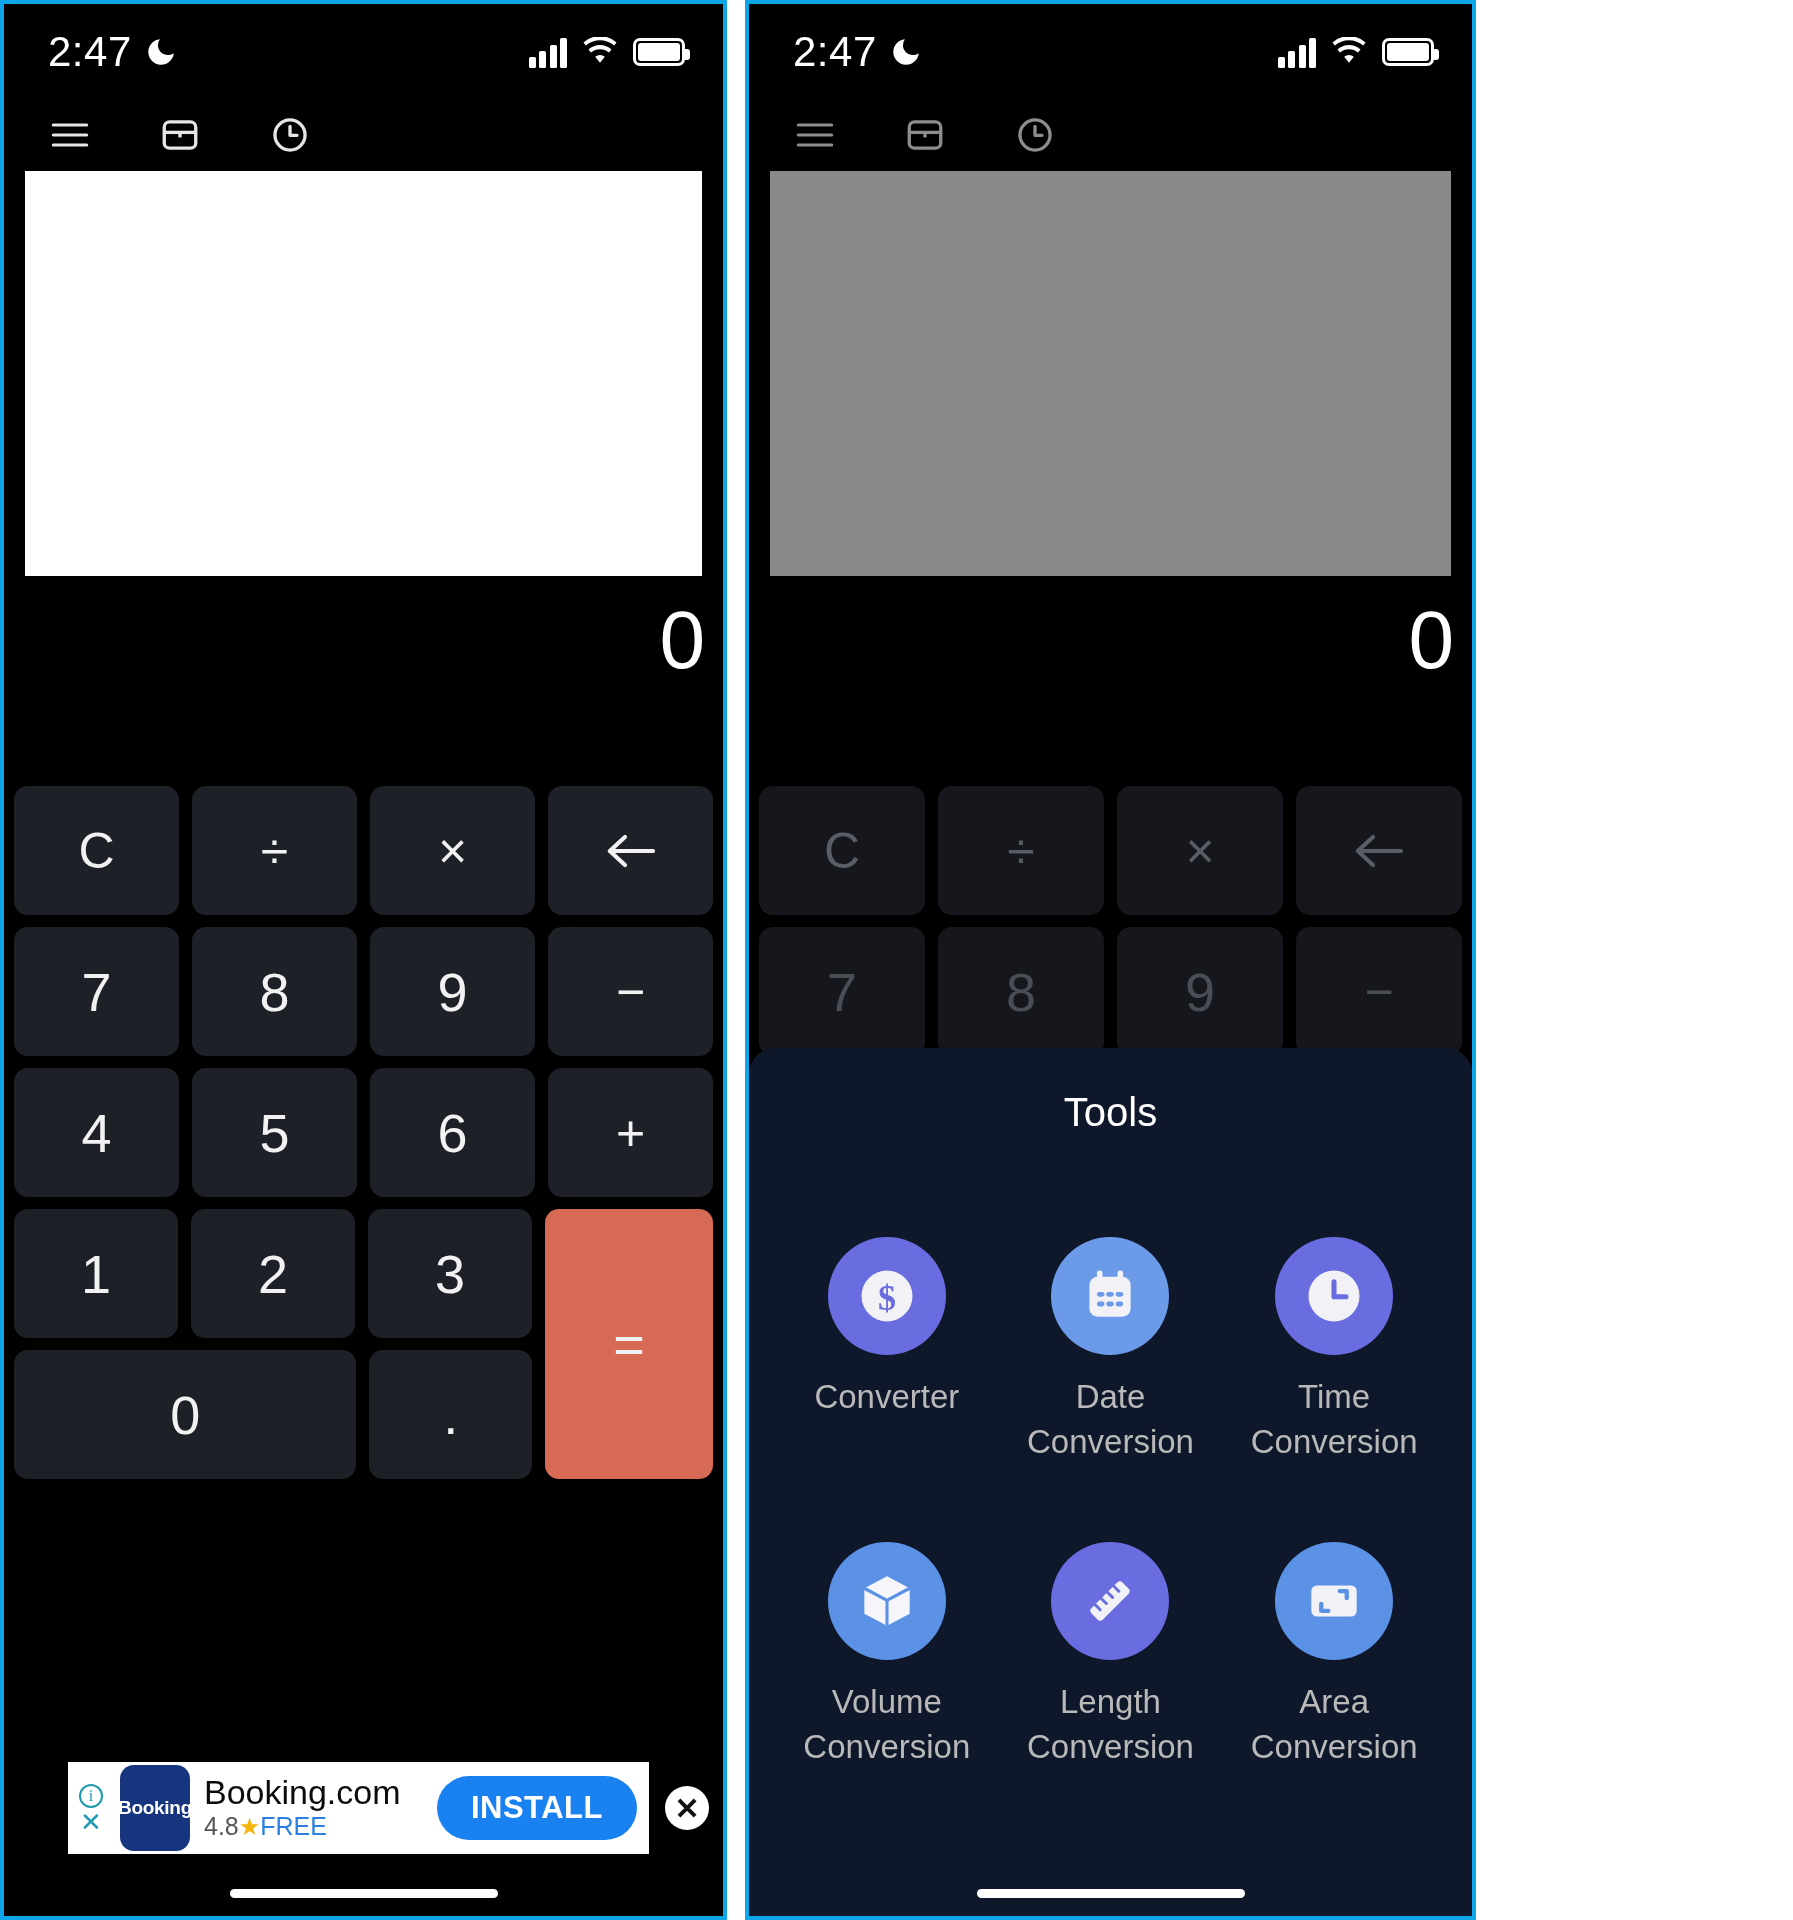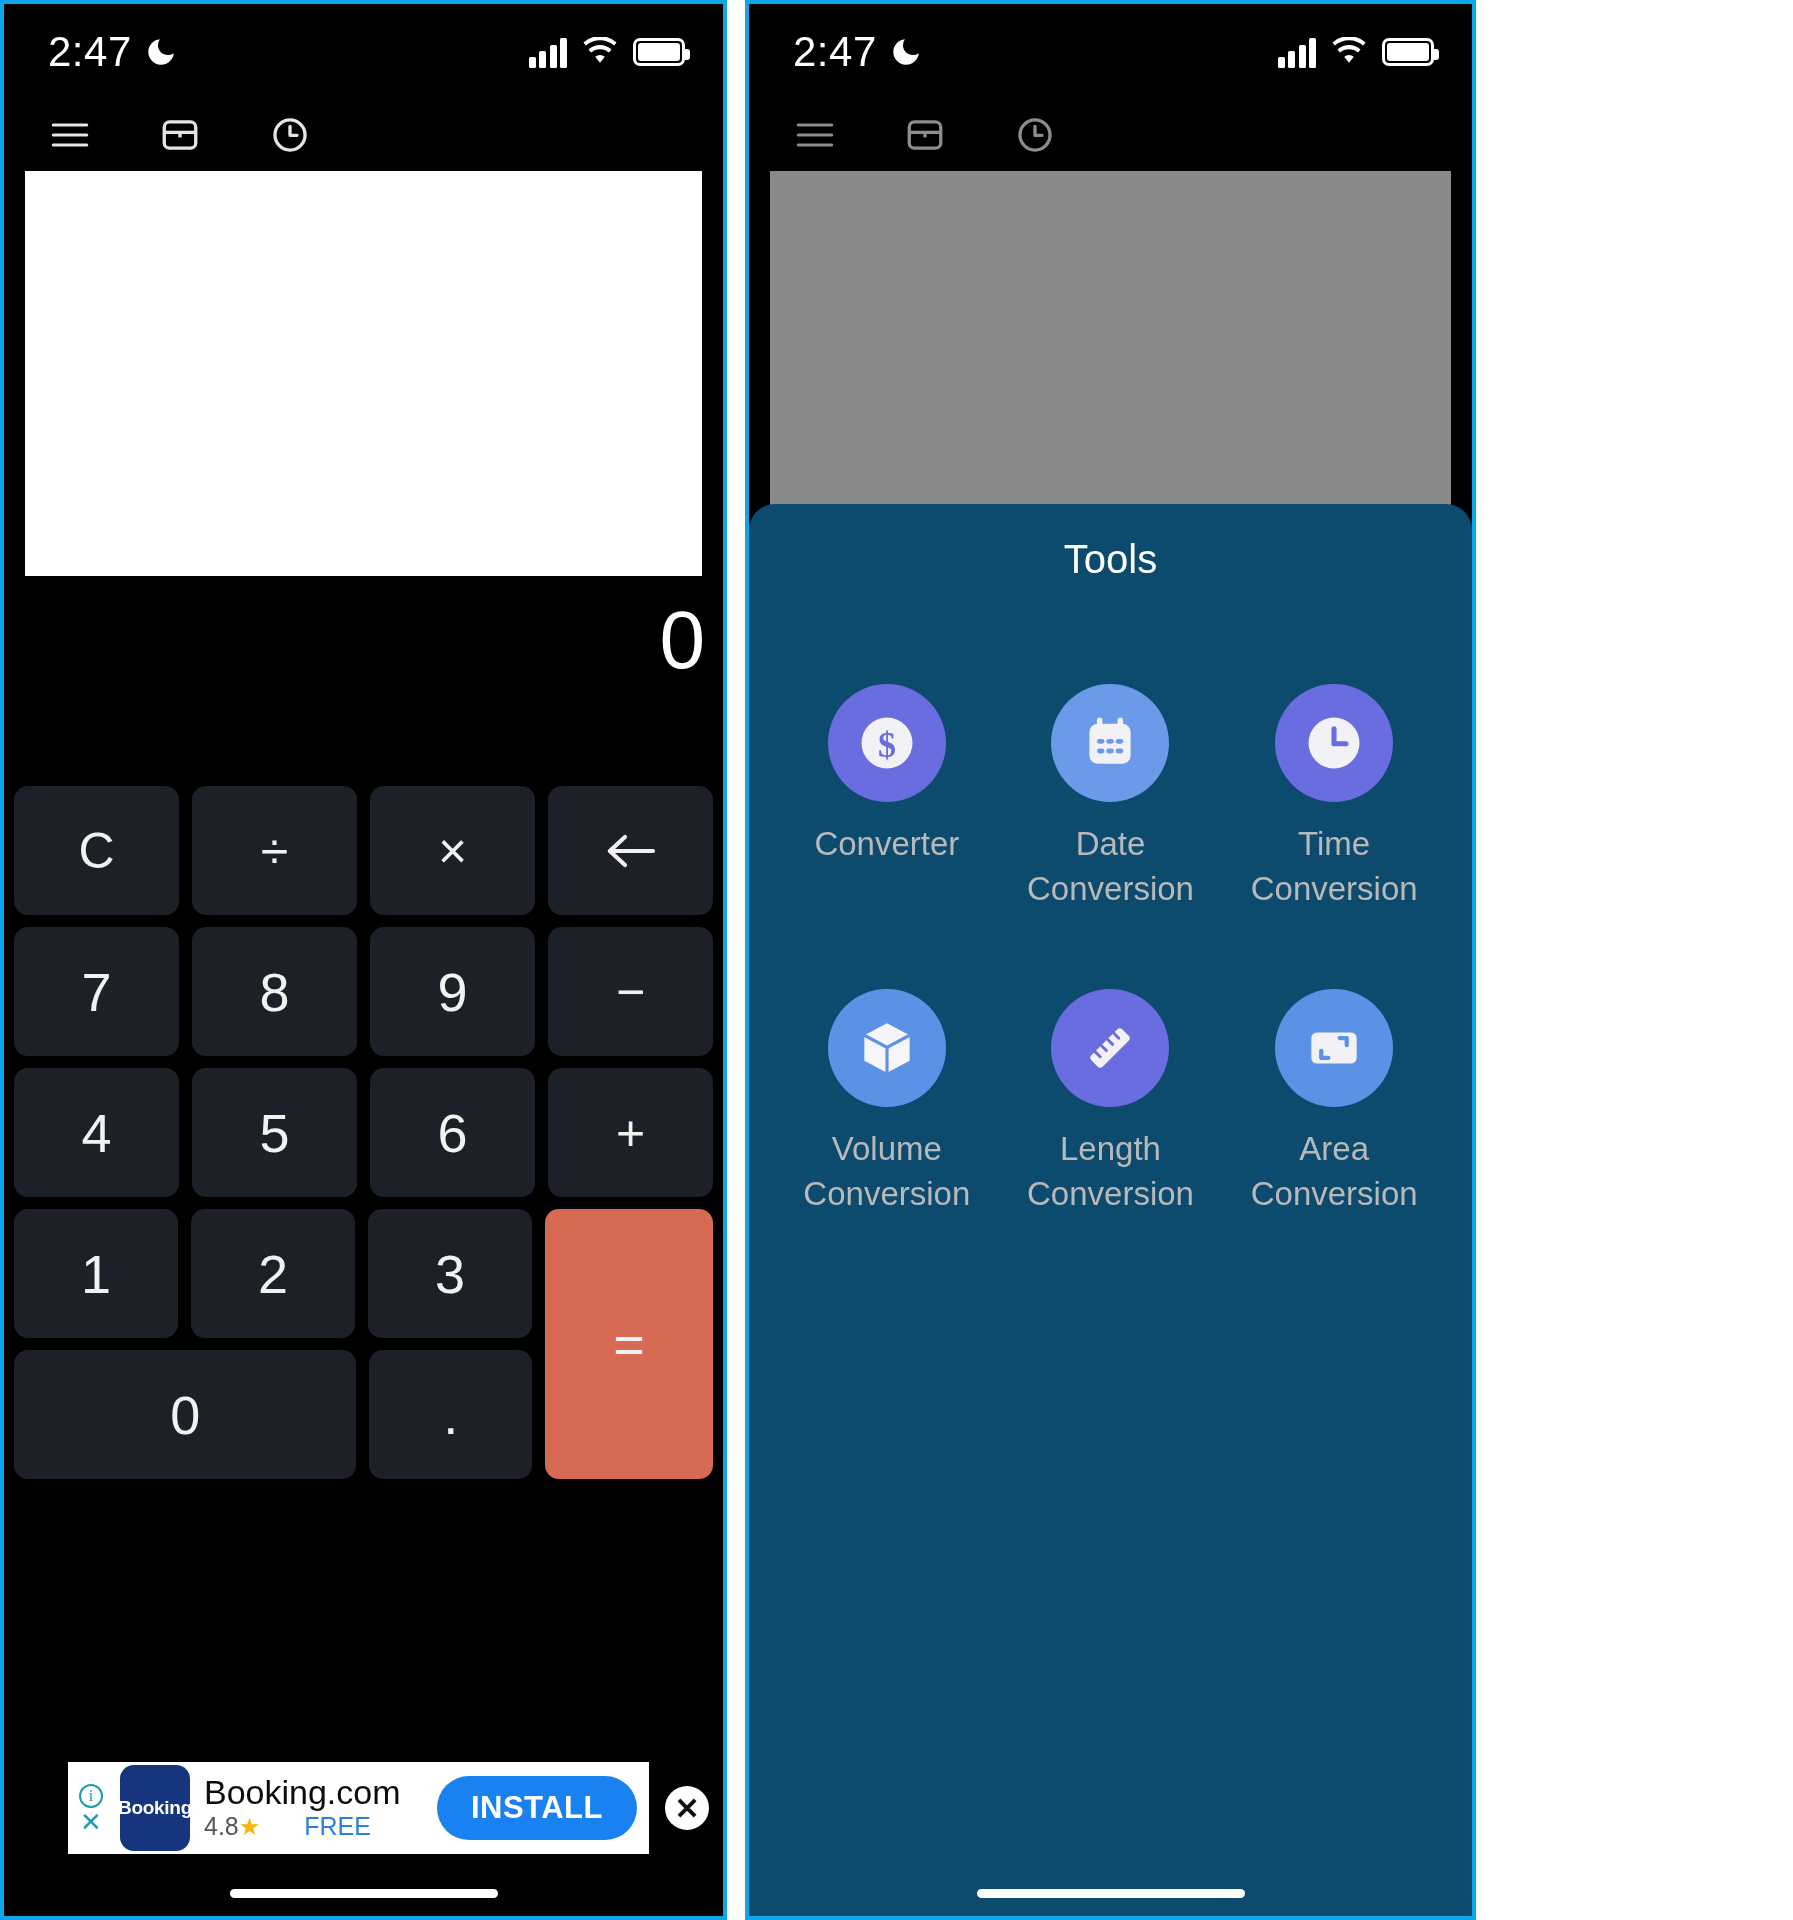--- a/index.html
+++ b/index.html
@@ -149,21 +149,21 @@
     border-radius: 14px;
     display:flex; align-items:center; justify-content:center;
     color:#fff; font-size:19px; font-weight:700;
     letter-spacing: -0.3px;
   }
   .ad-text { flex: 1; display:flex; flex-direction:column; gap:2px; }
   .ad-title { color:#0c0c0c; font-size:34px; font-weight:400; line-height:1.05; }
   .ad-sub { display:flex; align-items:center; gap:0; font-size:25px; }
   .ad-rating { color:#555; }
   .ad-star { color:#f5b50a; font-size:24px; }
-  .ad-free { color:#2a7fe0;margin-left:44px; }
+  .ad-free { color:#2a7fe0; }
   .install-btn {
     background:#1a82f0; color:#fff;
     border-radius: 46px;
     height: 64px;
     padding: 0 34px;
     display:flex; align-items:center; justify-content:center;
     font-size: 31px; font-weight: 700; letter-spacing:0.5px;
   }
   .close-ad {
     width: 44px; height: 44px; border-radius: 50%;
@@ -176,24 +176,24 @@
   .home-ind {
     position:absolute; bottom: 18px; left:50%; transform: translateX(-50%);
     width: 268px; height: 9px; border-radius: 6px; background: #ffffff;
   }
 
   
   .scrim { position:absolute; inset:0; background: transparent; }
   .sheet {
     position: absolute;
     left: 0; right: 0; bottom: 0;
-    background: #0c4a6e;
+    background: #0f172a;
     border-radius: 26px 26px 0 0;
-    height: 1412px;
-    padding-top: 33px;
+    height: 868px;
+    padding-top: 42px;
   }
   .sheet-title {
     text-align:center;
     color:#ffffff;
     font-size: 40px;
     font-weight: 400;
   }
   .tools-grid {
     margin-top: 102px;
     display: grid;

